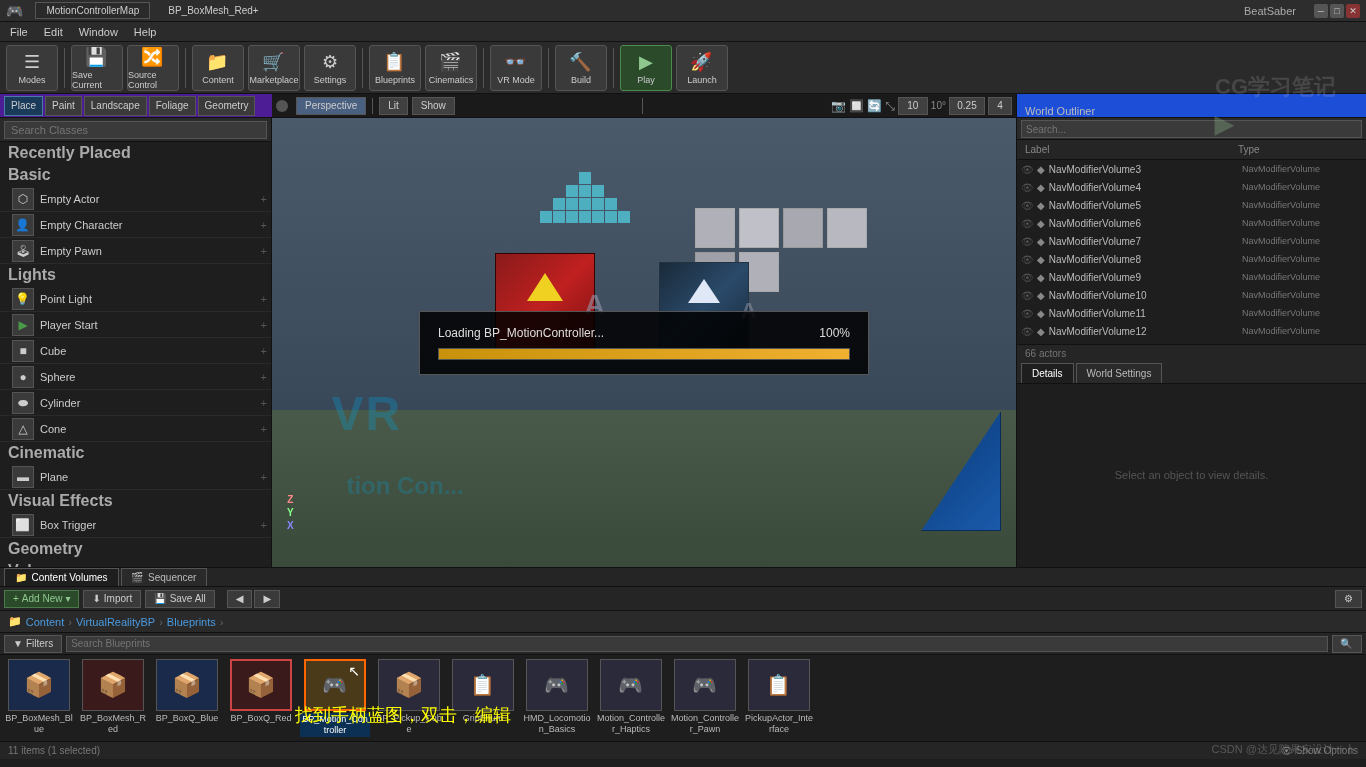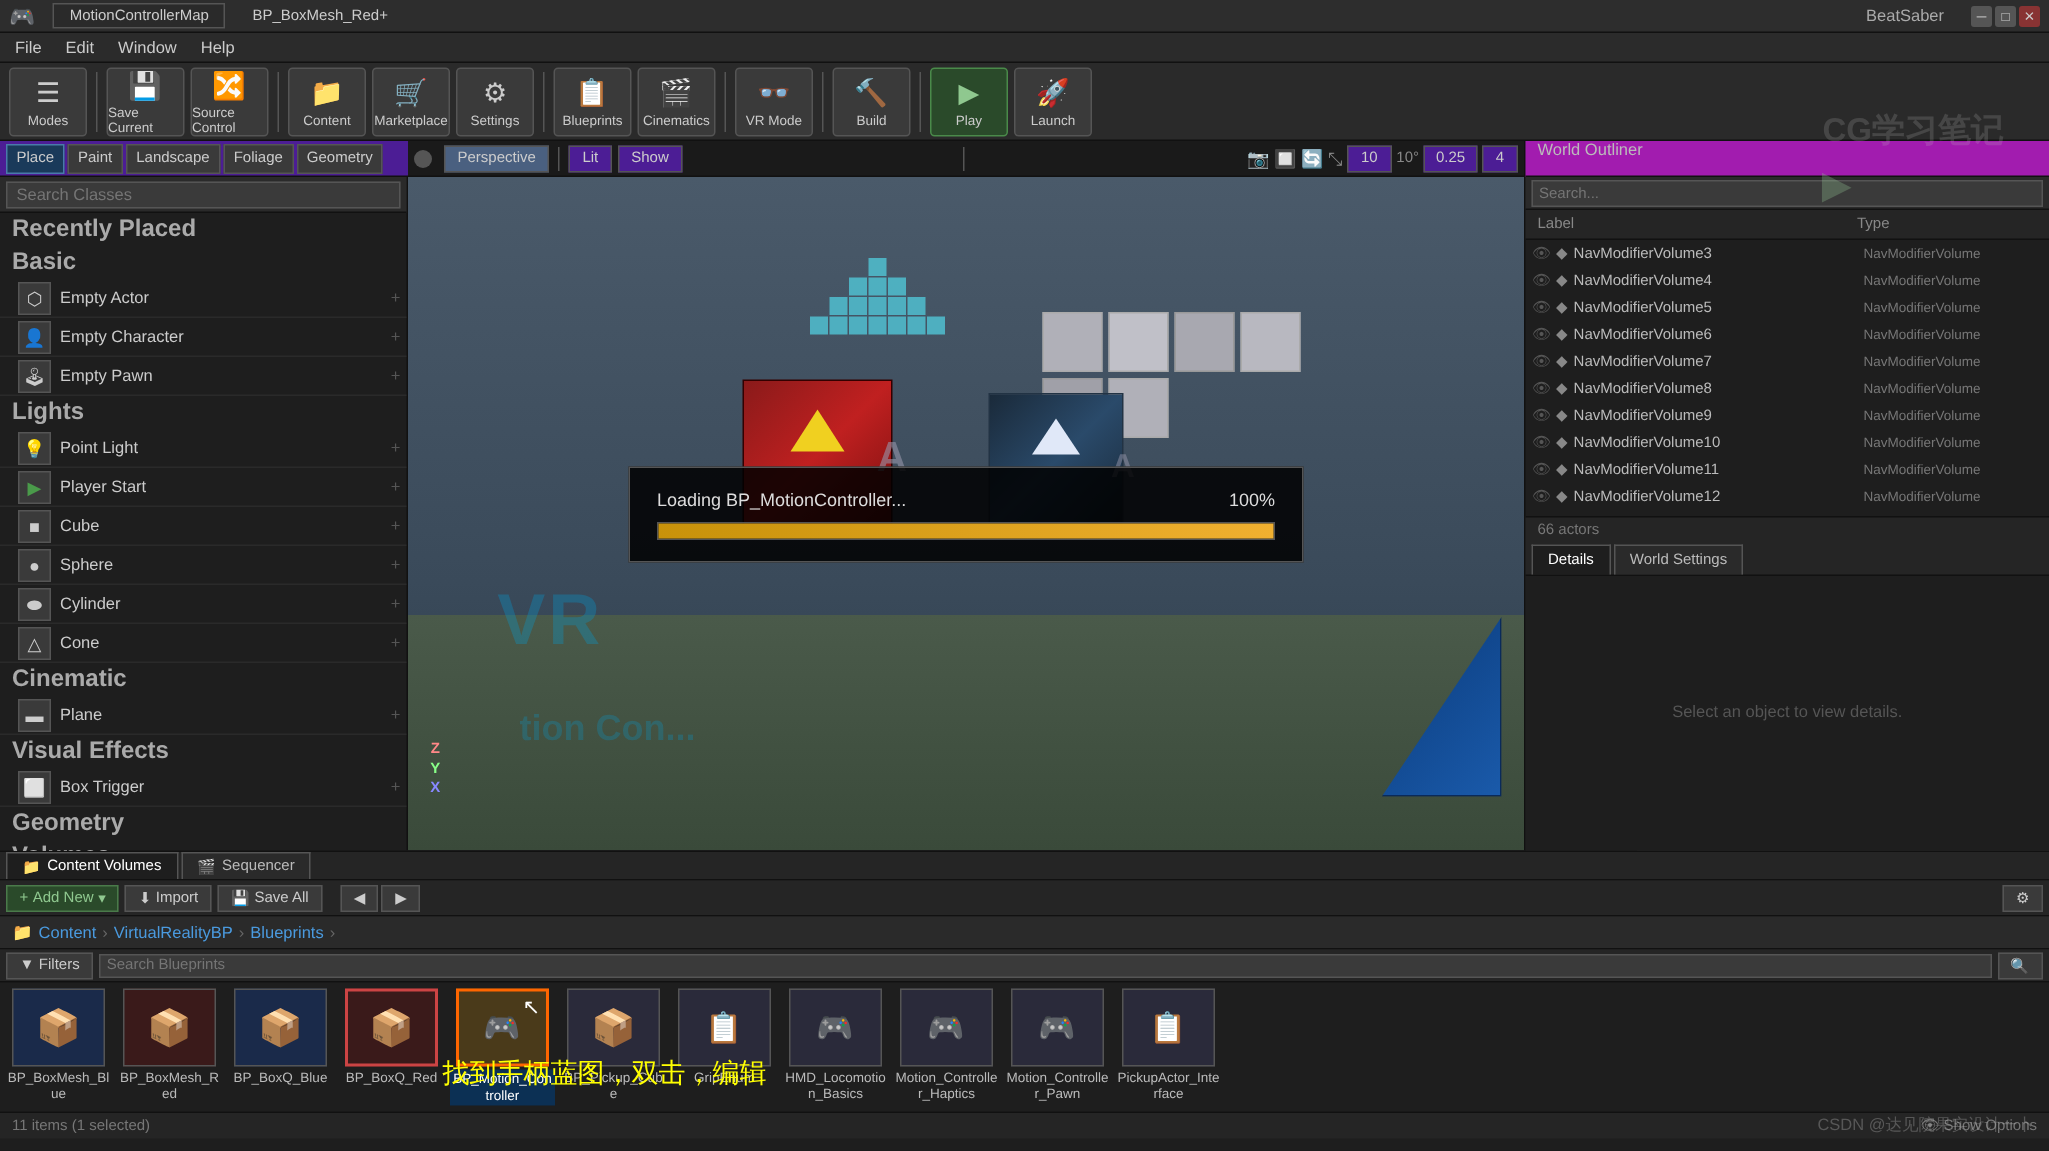--- a/index.html
+++ b/index.html
@@ -65,21 +65,21 @@
 
     
     #viewport {
       flex: 1; background: #2a2a2a; position: relative; overflow: hidden;
     }
     #viewport-toolbar {
       height: 24px; background: #1a1a1a; border-bottom: 1px solid #111;
       display: flex; align-items: center; padding: 0 4px; gap: 4px;
     }
     .vp-btn {
-      height: 18px; padding: 0 8px; background: #4c1d95; border: 1px solid #555;
+      height: 18px; padding: 0 8px; background: #404040; border: 1px solid #555;
       color: #ccc; font-size: 10px; cursor: pointer; display: flex; align-items: center;
     }
     .vp-btn.active { background: #4a6080; }
     .vp-sep { width: 1px; height: 16px; background: #555; margin: 0 2px; }
     #viewport-content {
       position: relative; width: 100%; height: calc(100% - 24px);
       background: linear-gradient(180deg, #4a5a6a 0%, #3a4a5a 60%, #2a3a4a 100%);
     }
     
     .scene-floor {
@@ -95,22 +95,22 @@
     #loading-title { color: #ddd; font-size: 12px; margin-bottom: 8px; display: flex; justify-content: space-between; gap: 40px; }
     #loading-bar-bg { height: 12px; background: #2a2a2a; border: 1px solid #555; }
     #loading-bar-fill { height: 100%; background: linear-gradient(90deg, #c8920a 0%, #f0b030 100%); width: 100%; }
 
     
     #right-panel {
       width: 350px; background: #1e1e1e; border-left: 1px solid #111;
       display: flex; flex-direction: column;
     }
     #outliner-header {
-      height: 24px; background: #a21caf; border-bottom: 1px solid #111;
-      display: flex; align-items: flex-start; padding: 0 8px; font-size: 11px; color: #bbb;
+      height: 24px; background: #1d4ed8; border-bottom: 1px solid #111;
+      display: flex; align-items: flex-end; padding: 0 8px; font-size: 11px; color: #bbb;
     }
     #outliner-search {
       height: 22px; background: #2a2a2a; border-bottom: 1px solid #111;
       padding: 2px 4px;
     }
     #outliner-search input {
       width: 100%; height: 18px; background: #3a3a3a; border: 1px solid #555;
       color: #ccc; font-size: 11px; padding: 0 4px;
     }
     #outliner-cols {

